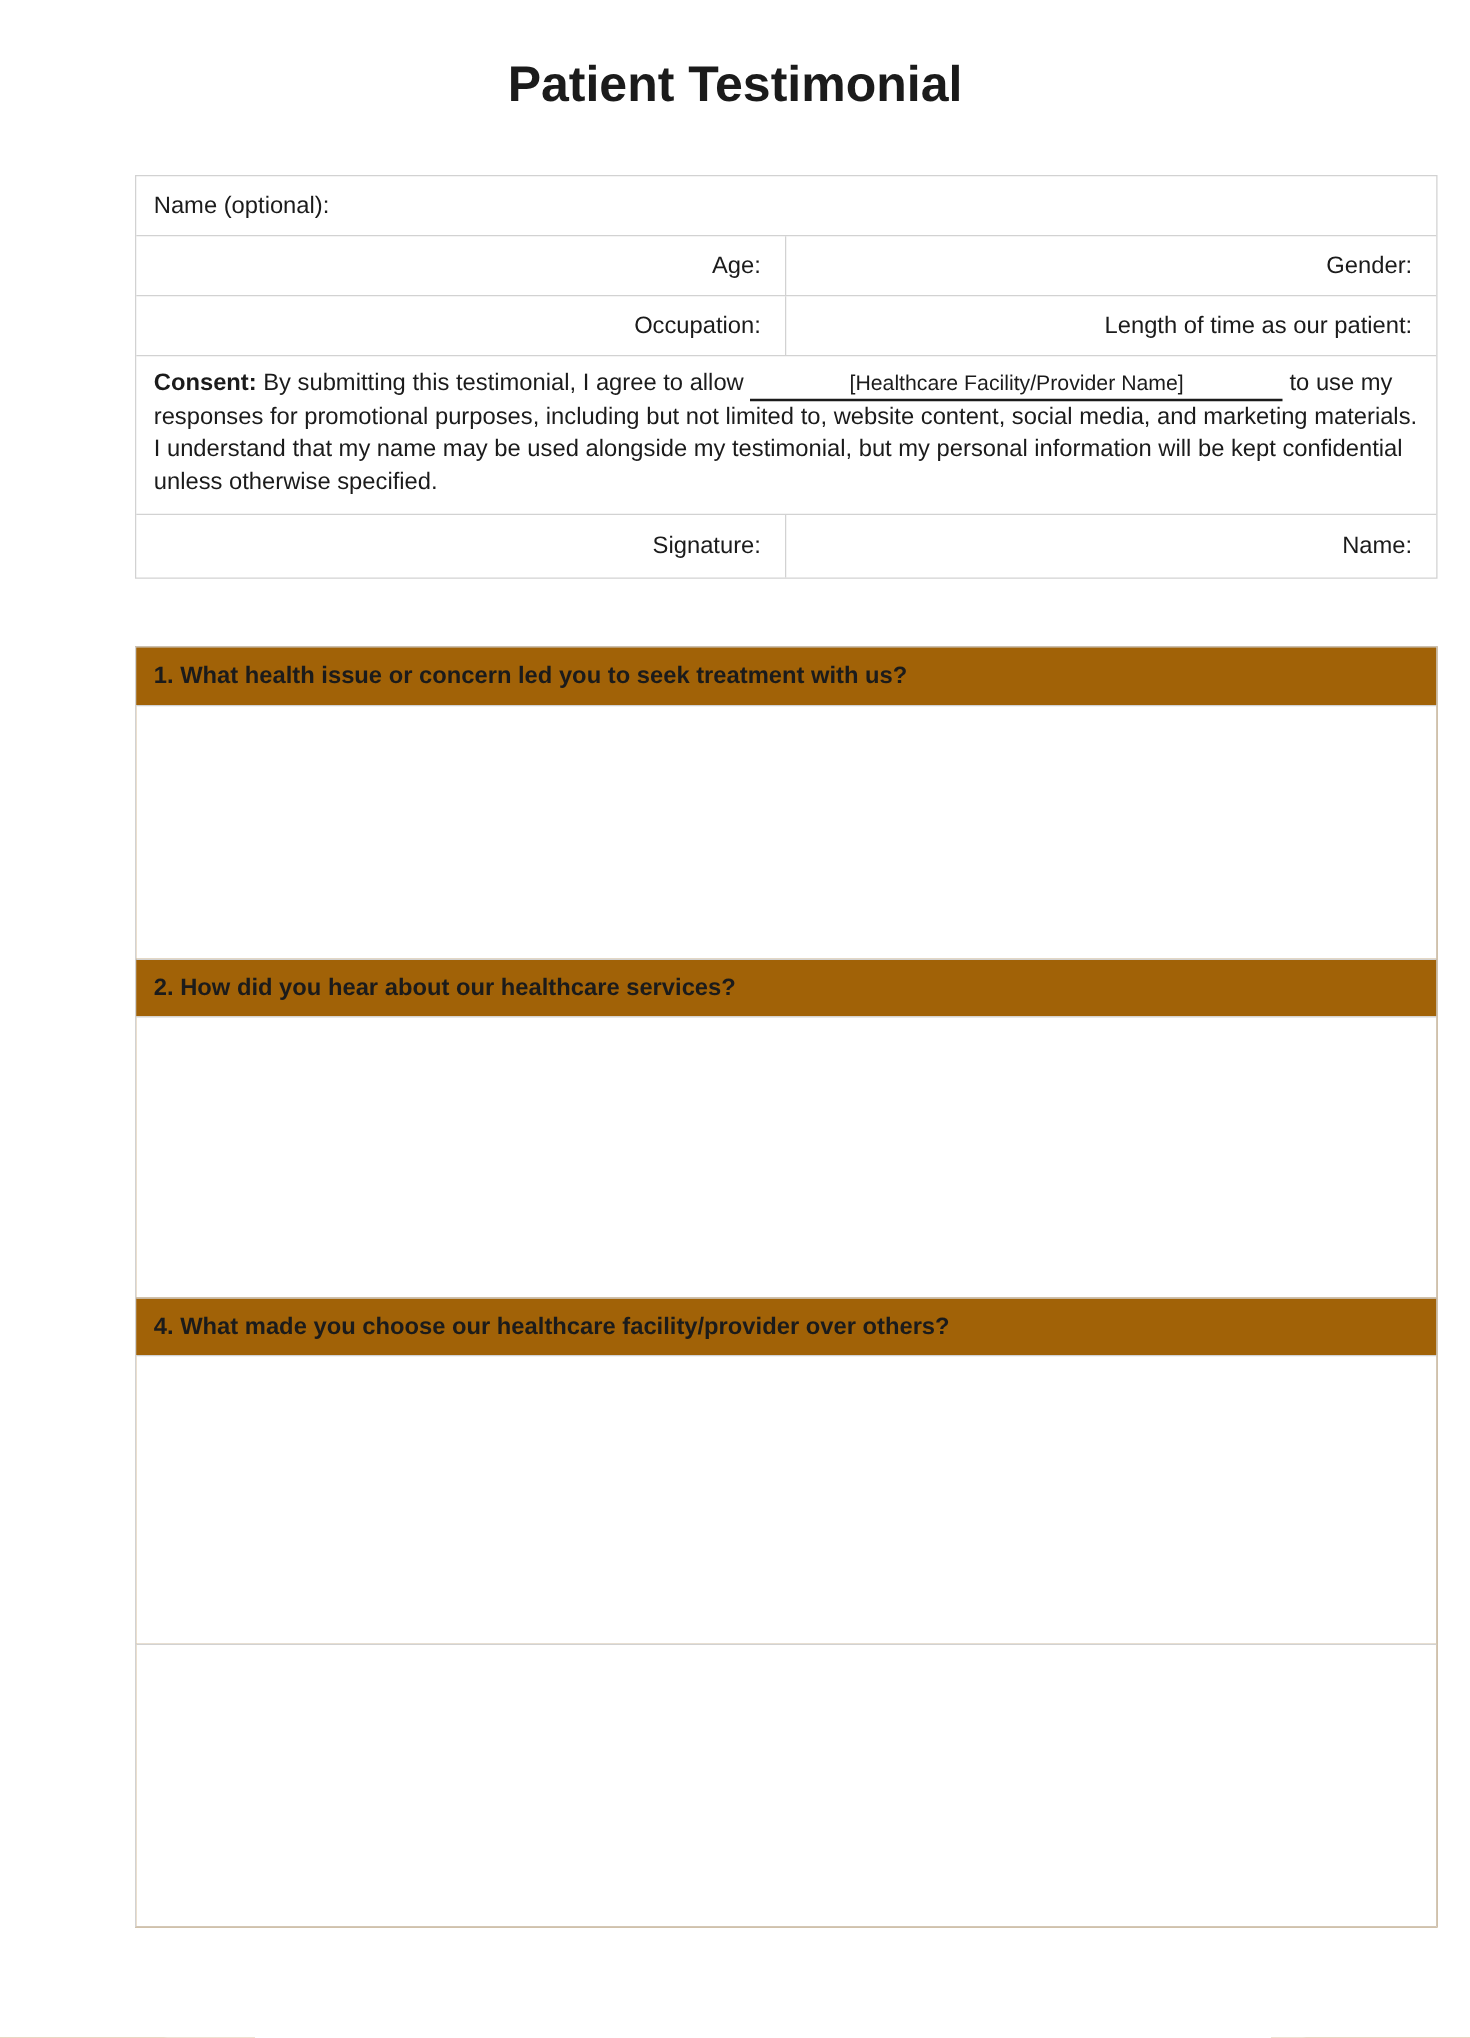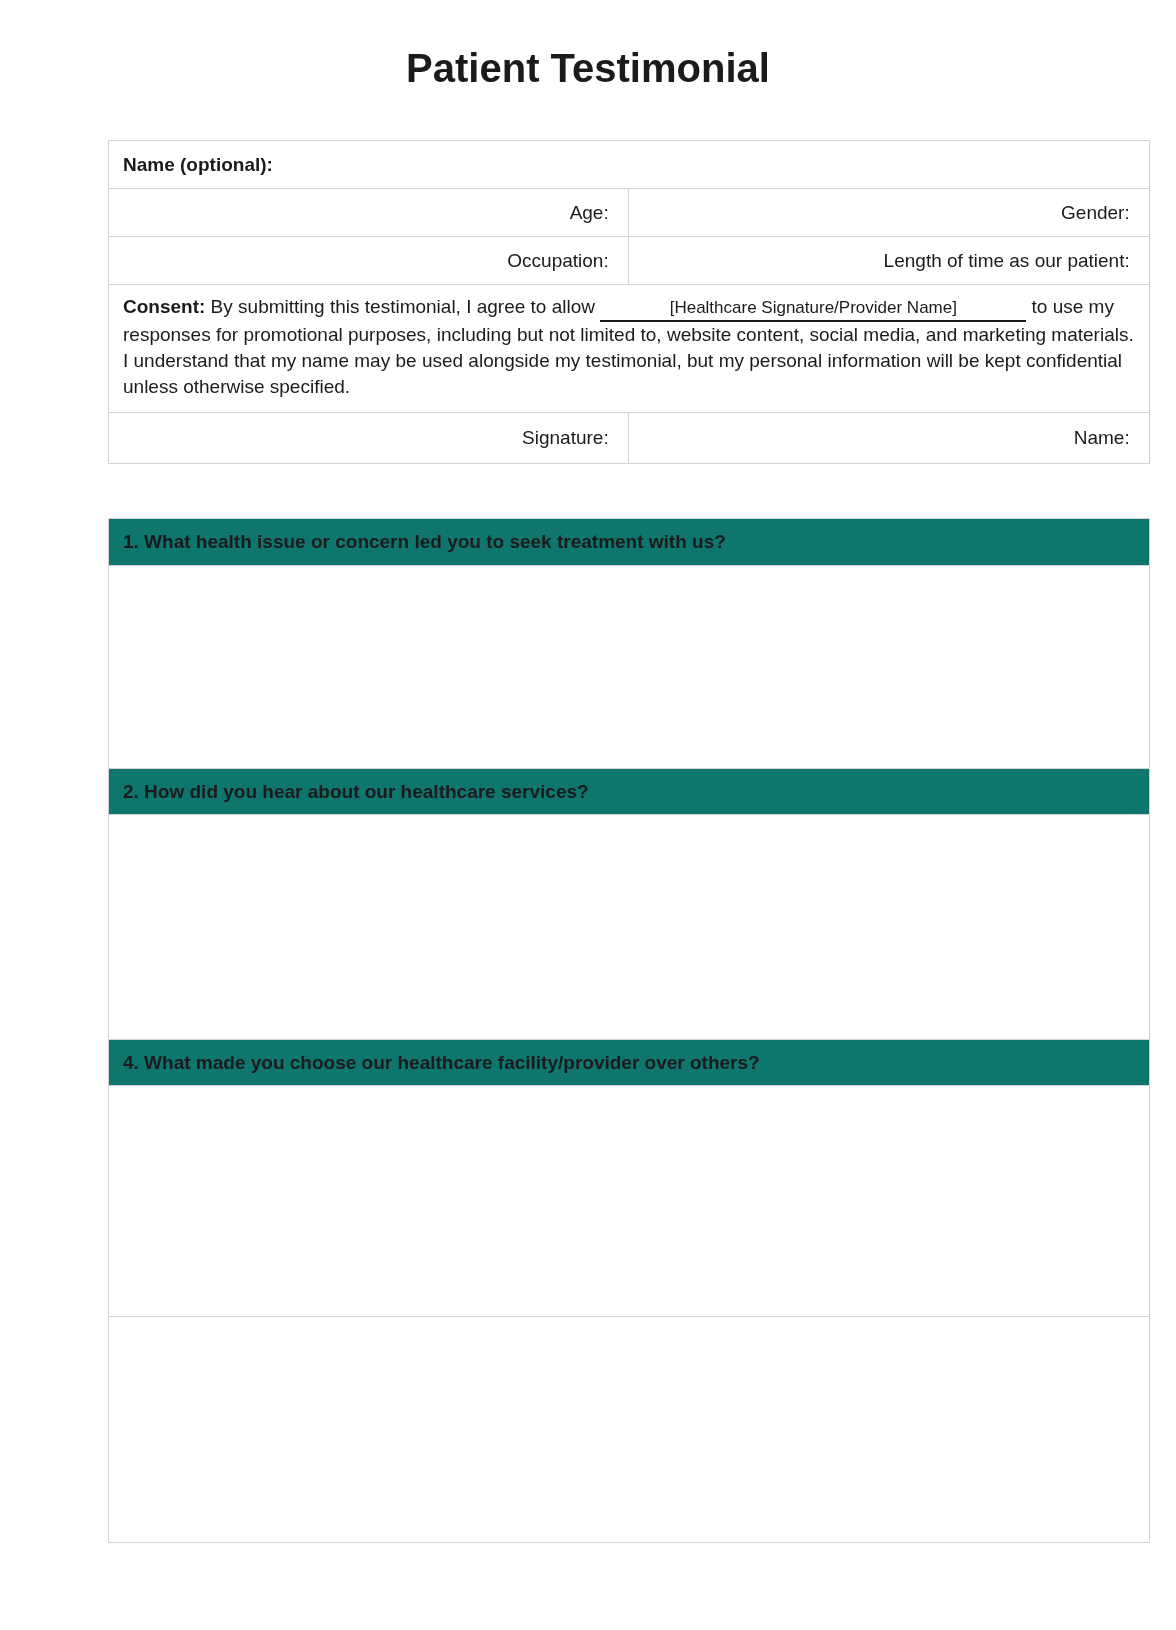--- a/index.html
+++ b/index.html
@@ -38,21 +38,21 @@
   }
   .row { display: flex; width: 100%; }
   .row + .row { border-top: 1px solid var(--border); }
   .cell {
     display: flex;
     align-items: center;
     padding: 0 14px;
     font-size: 19px;
     height: 47px;
   }
-  .cell.full { width: 100%; font-weight: bold; }
+  .cell.full { width: 100%; }
   .cell.half { width: 50%; justify-content: flex-end; }
   .cell.half.first { border-right: 1px solid var(--border); }
   .row.sig .cell { height: 50px; }
   .consent-cell {
     width: 100%;
     min-height: 124px;
     padding: 9px 14px 12px 14px;
     font-size: 19px;
     line-height: 26px;
   }
@@ -64,21 +64,21 @@
     font-size: 17px;
     line-height: 19px;
     padding-bottom: 3px;
     border-bottom: 2px solid var(--blank_underline);
     vertical-align: baseline;
   }
   .q-table {
     width: 1042px;
     margin: 54px auto 0 auto;
     border: 1px solid var(--border);
-    background: #0f766e;
+    background: #a16207;
   }
   .q-header {
     display: flex;
     align-items: center;
     height: 46px;
     padding: 0 14px;
     font-size: 19px;
     font-weight: bold;
   }
   .q-block + .q-block .q-header { border-top: 1px solid var(--border); }
@@ -124,21 +124,21 @@
       </div>
       <div class="cell half">
         <span>Length of time as our patient:</span>&nbsp;<span></span>
       </div>
     </div>
 
     <div class="row">
       <div class="consent-cell">
         <span class="consent-bold">Consent:</span>
         <span>By submitting this testimonial, I agree to allow</span>
-        <span class="consent-blank">[Healthcare Signature/Provider Name]</span>
+        <span class="consent-blank">[Healthcare Facility/Provider Name]</span>
         <span>to use my responses for promotional purposes, including but not limited to, website content, social media, and marketing materials. I understand that my name may be used alongside my testimonial, but my personal information will be kept confidential unless otherwise specified.</span>
       </div>
     </div>
 
     <div class="row sig">
       <div class="cell half first">
         <span>Signature:</span>&nbsp;<span></span>
       </div>
       <div class="cell half">
         <span>Name:</span>&nbsp;<span></span>

